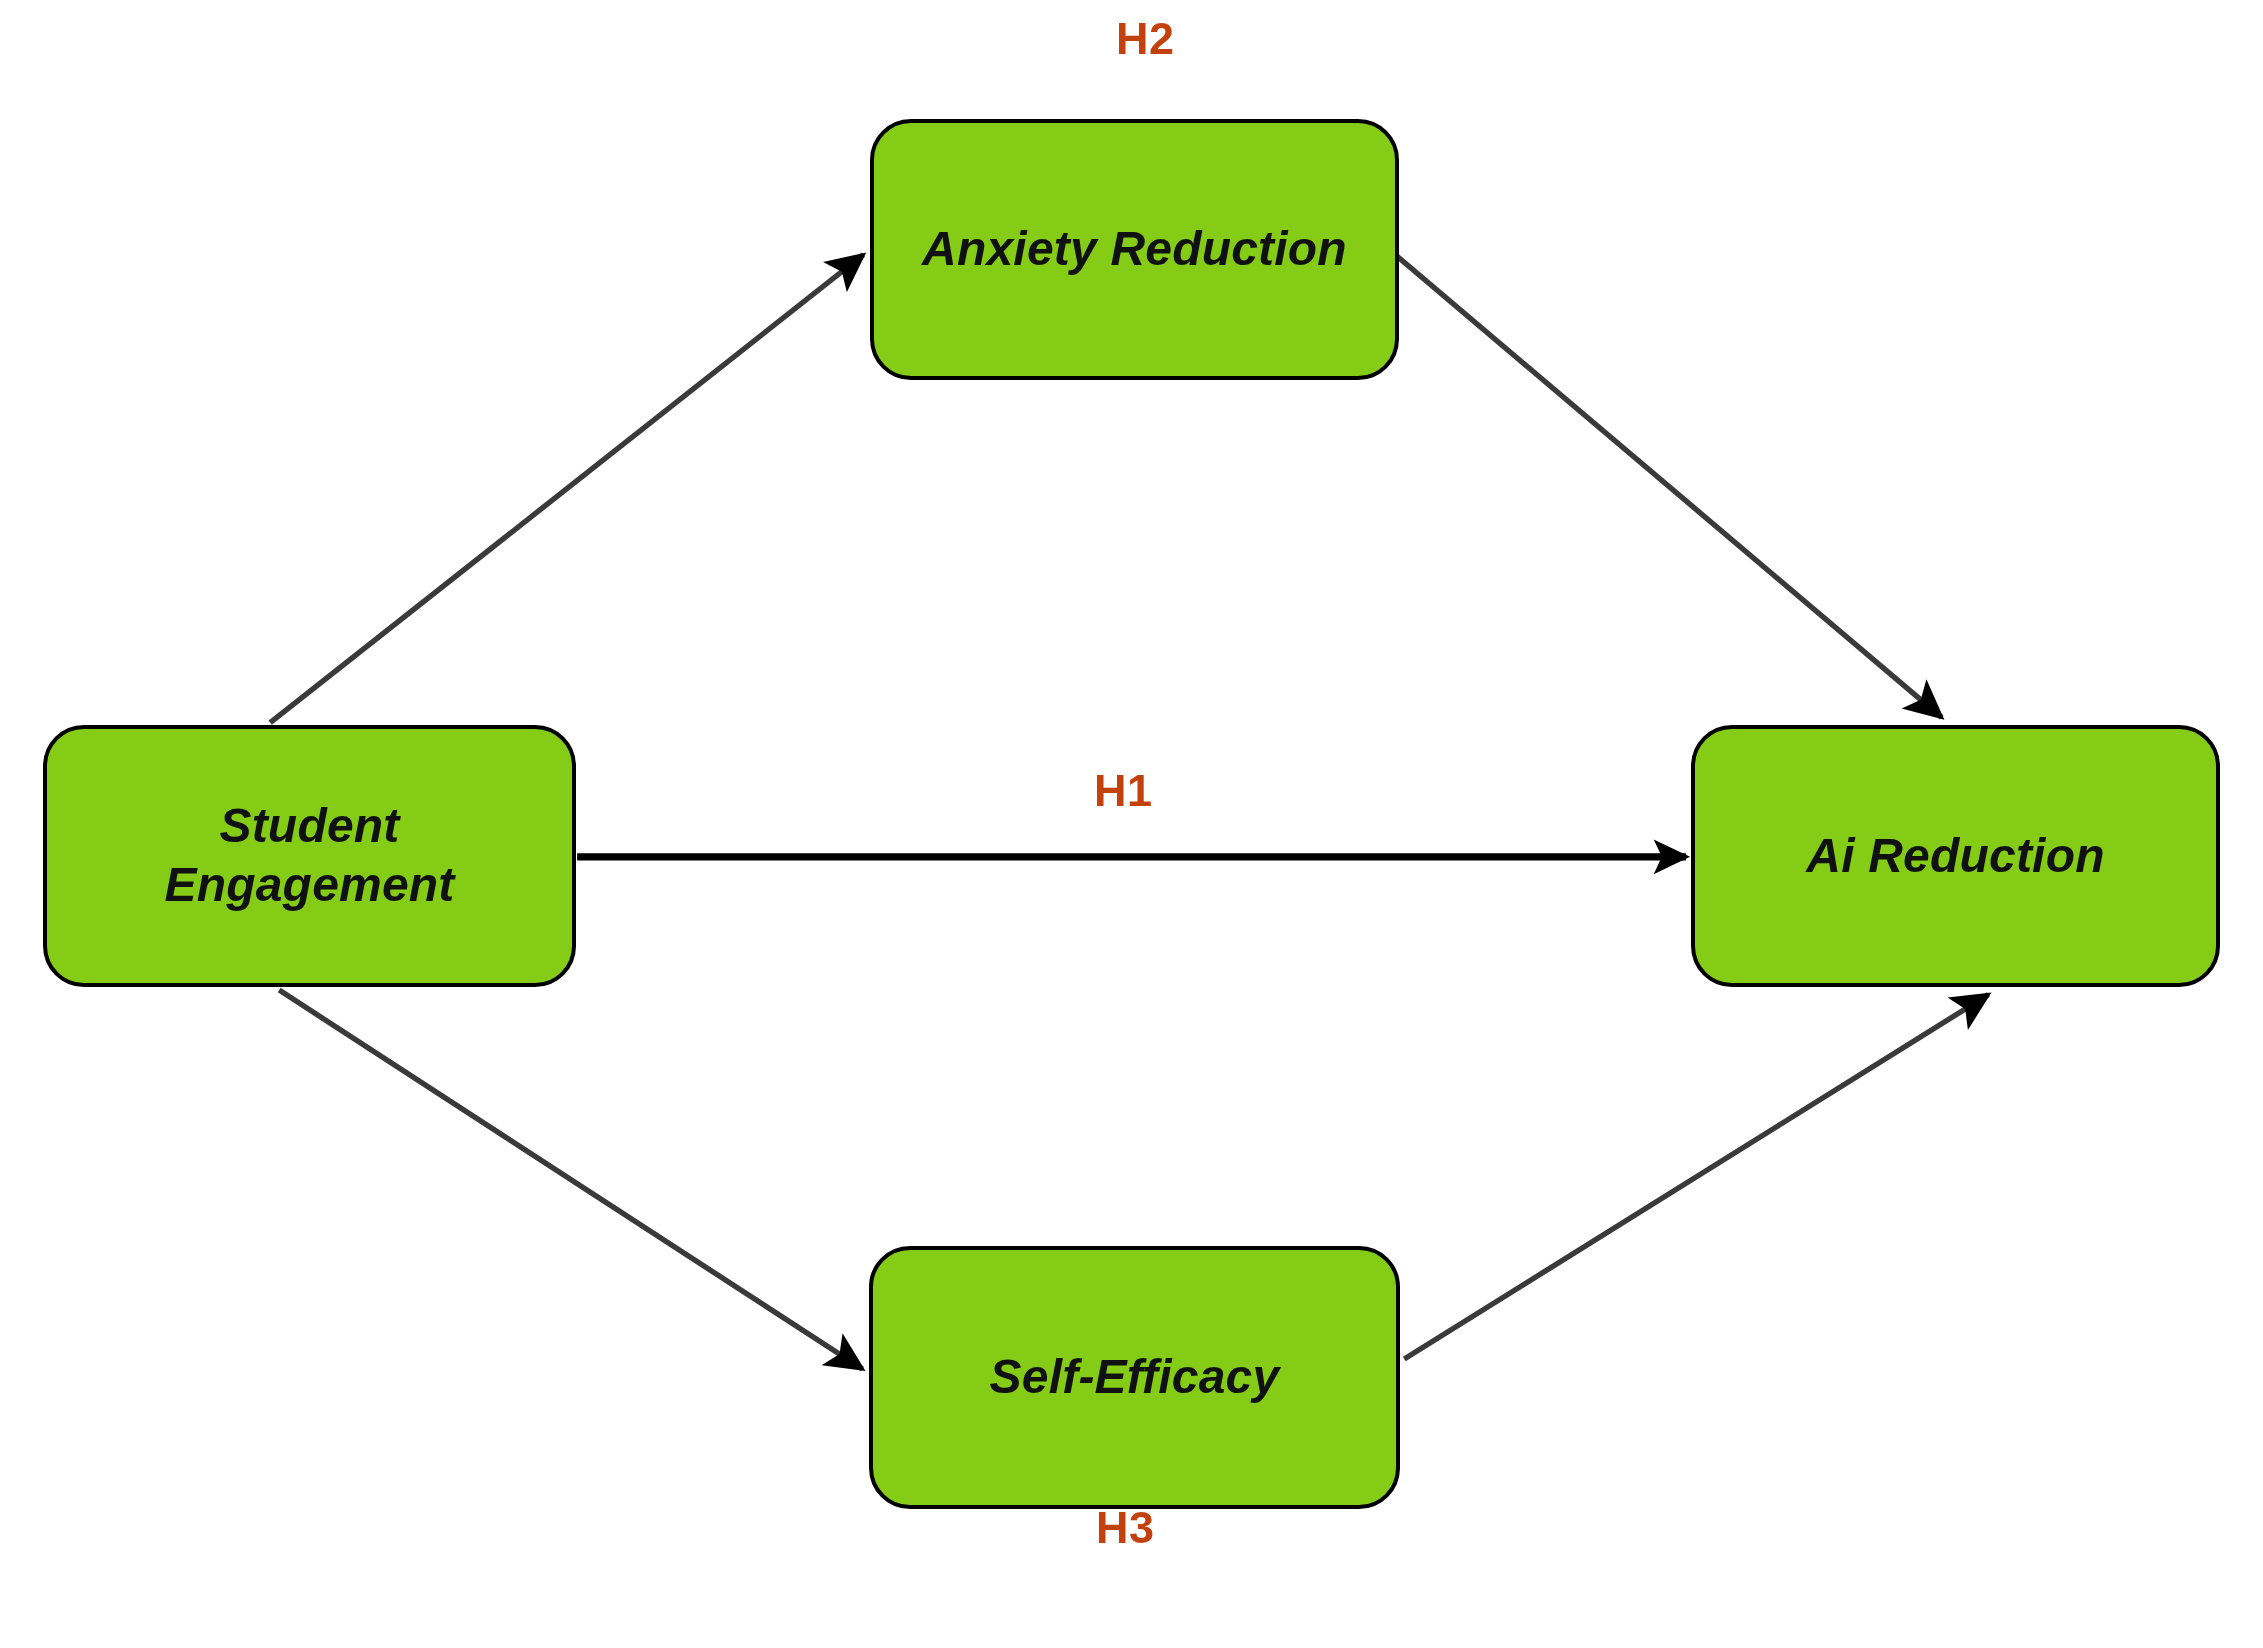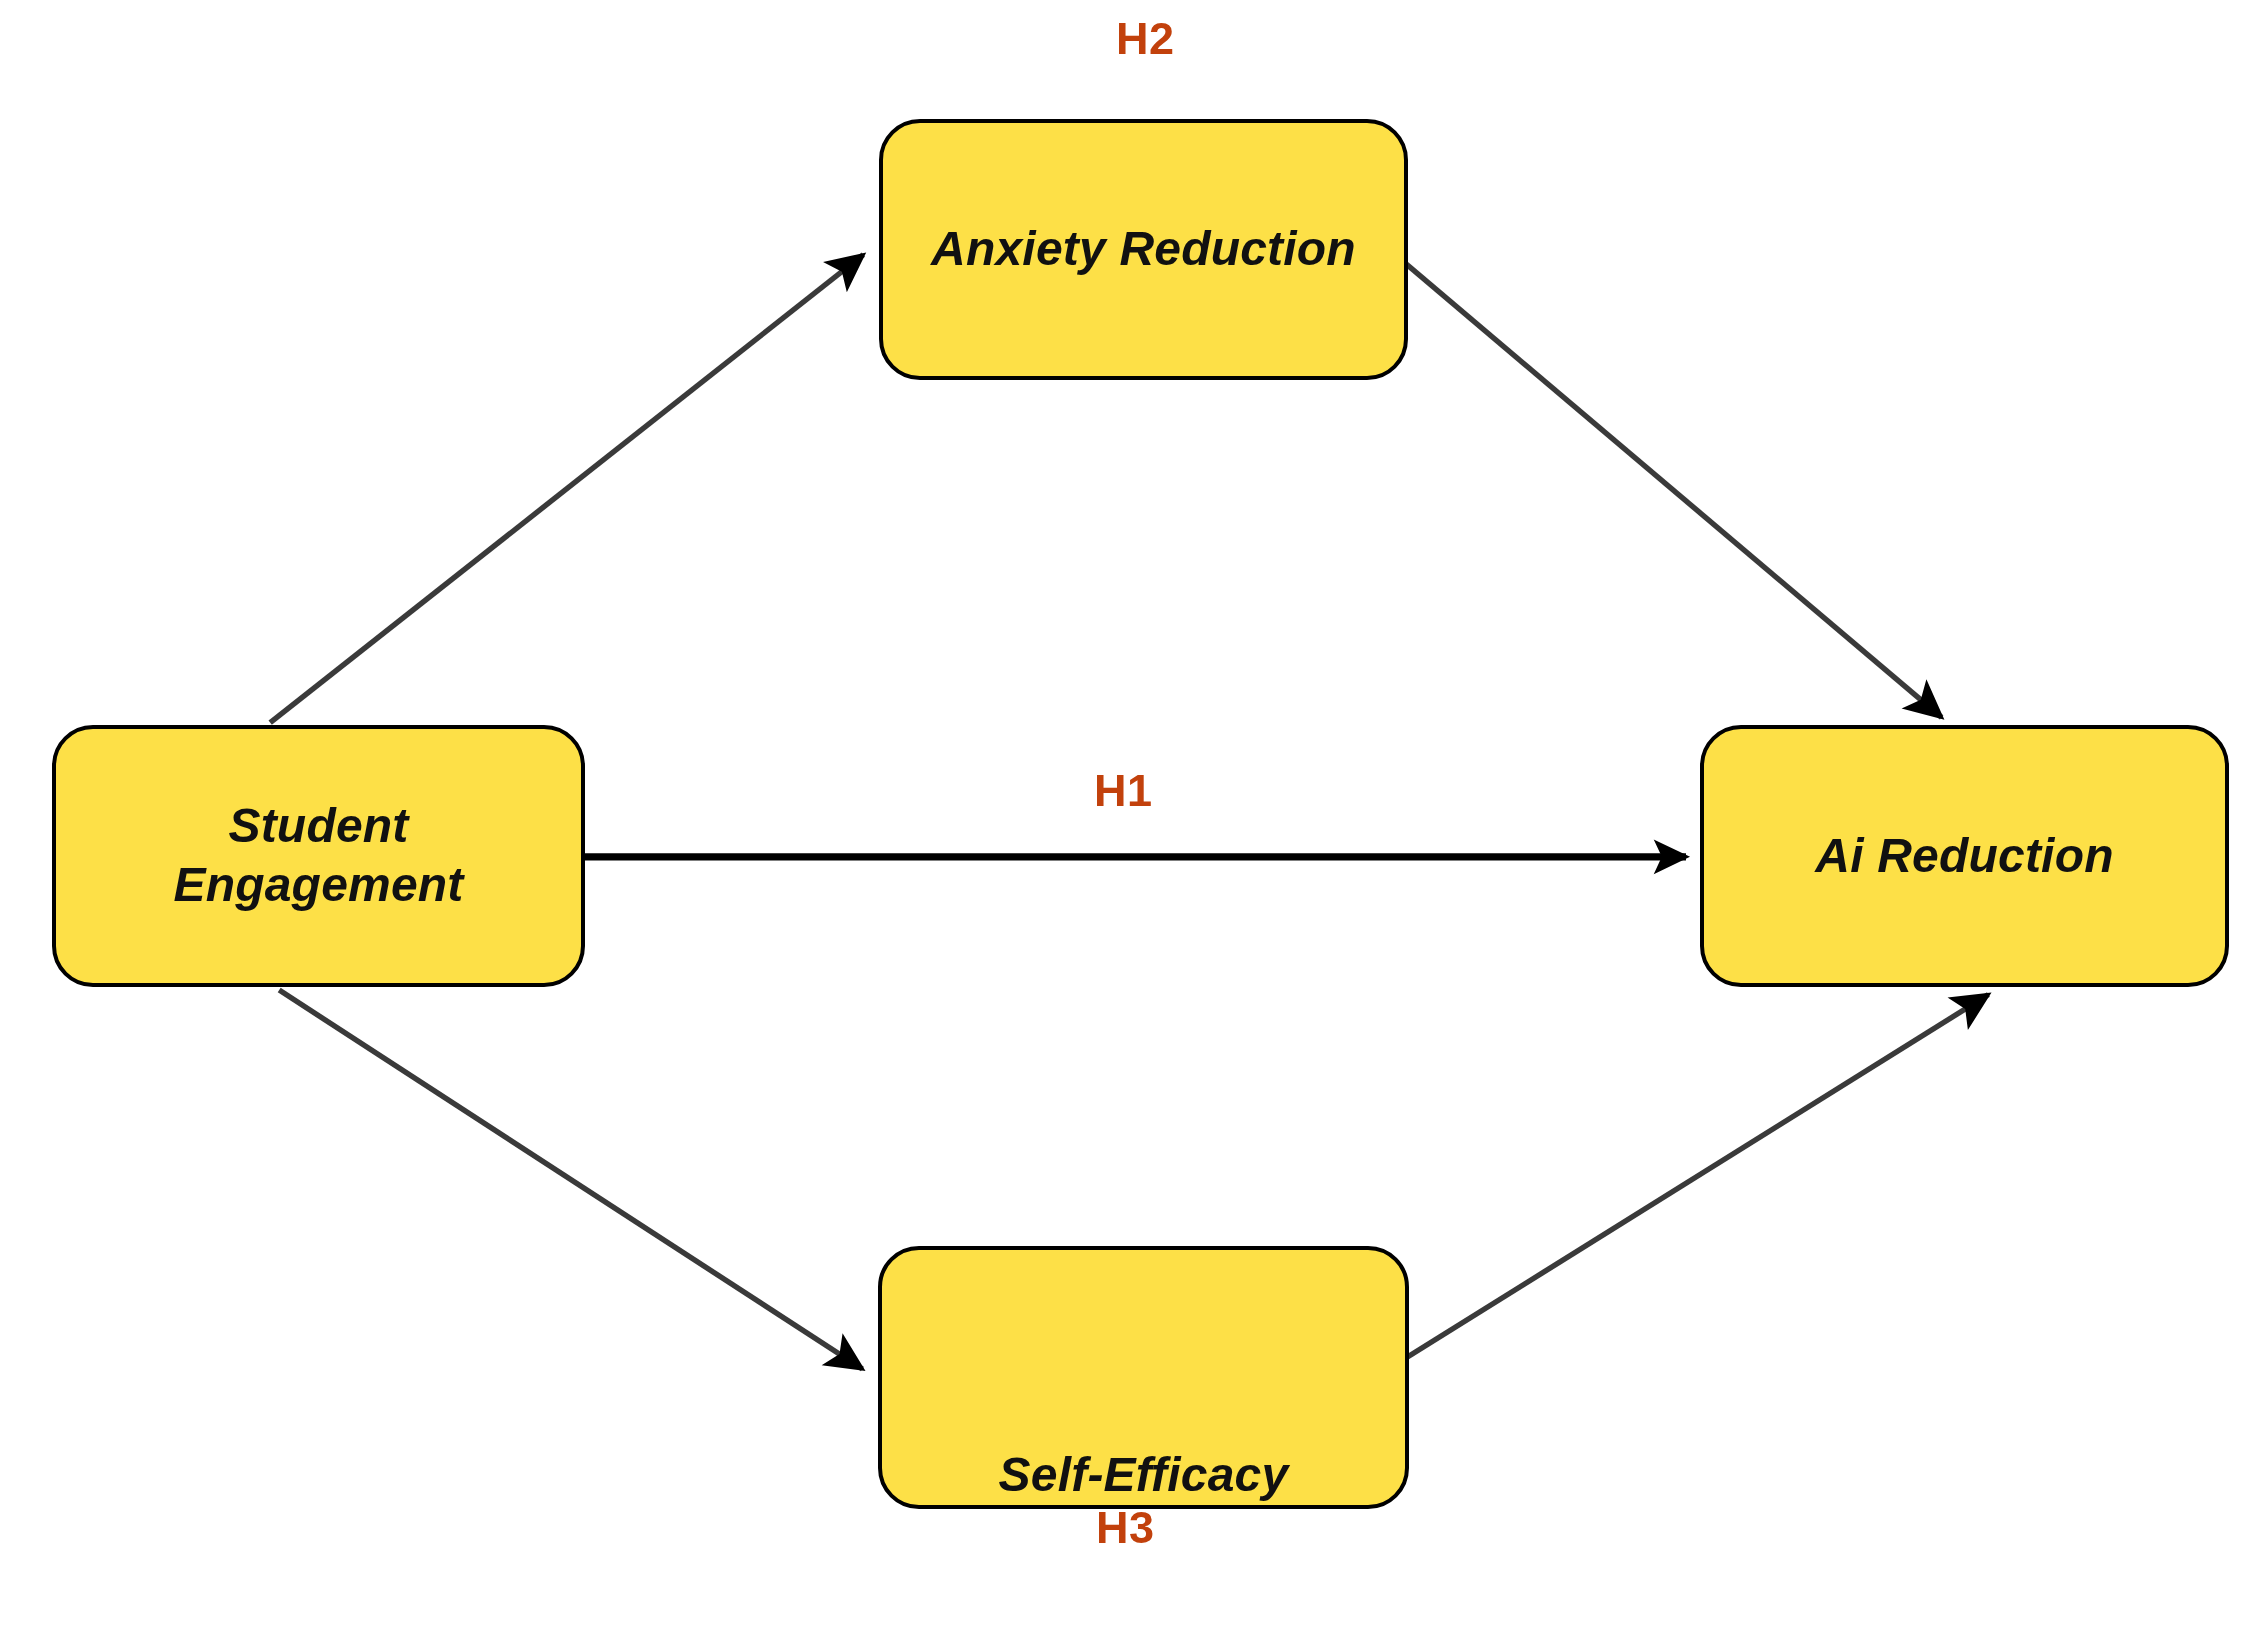--- a/index.html
+++ b/index.html
@@ -23,26 +23,25 @@
     top: 0;
     left: 0;
     width: 2264px;
     height: 1648px;
   }
   .node-box {
     position: absolute;
     box-sizing: border-box;
     border: 4.5px solid #000000;
     border-radius: 41px;
-    background: #fde047;
+    background: #84cc16;
     display: flex;
     align-items: center;
     justify-content: center;
     text-align: center;
-    margin-left: 9px;
   }
   .node-label {
     font-family: "Liberation Sans", sans-serif;
     font-weight: bold;
     font-style: italic;
     font-size: 48px;
     line-height: 1.22;
     color: #111111;
     letter-spacing: 0.2px;
     white-space: pre-line;
@@ -73,21 +72,20 @@
     left: 1691px;
     top: 725px;
     width: 529px;
     height: 262px;
   }
   #box-self-efficacy {
     left: 869px;
     top: 1246px;
     width: 531px;
     height: 263px;
-    align-items: flex-end;
   }
   #label-h2 {
     left: 1116px;
     top: 12.6px;
   }
   #label-h1 {
     left: 1094px;
     top: 765px;
   }
   #label-h3 {

